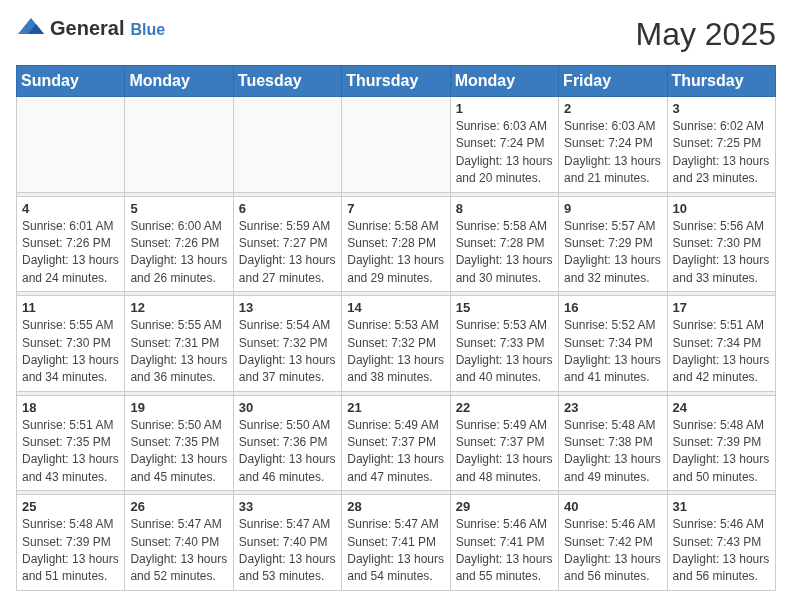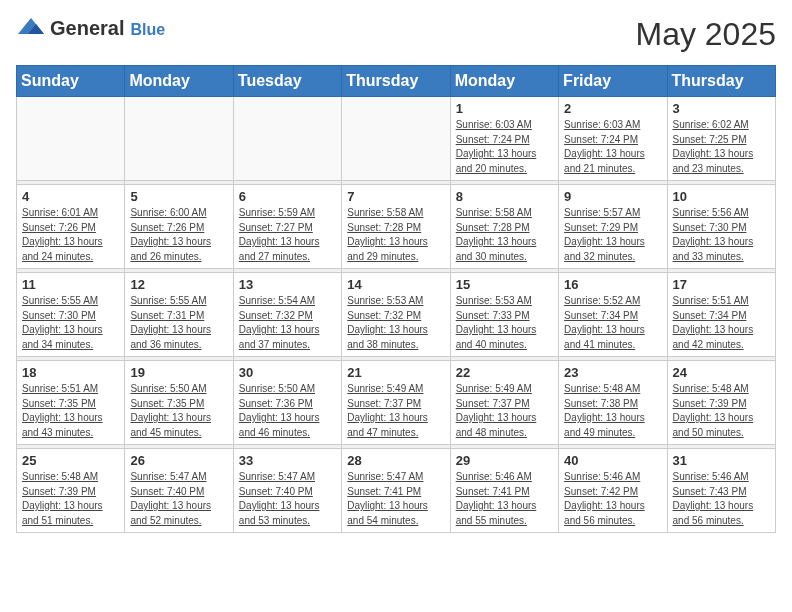--- a/index.html
+++ b/index.html
@@ -64,24 +64,23 @@
     .calendar td.empty {
       background: #f9f9f9;
     }
     .day-number {
       font-size: 13px;
       font-weight: bold;
       color: #333;
       margin-bottom: 2px;
     }
     .day-info {
-      font-size: 10px;
+      font-size: 12px;
       color: #444;
       line-height: 1.45;
-      text-decoration: underline;
     }
     .row-separator td {
       background: #f0f0f0;
       height: 4px;
       padding: 0;
       border-left: 1px solid #ccc;
       border-right: 1px solid #ccc;
     }
   </style>
 </head>

